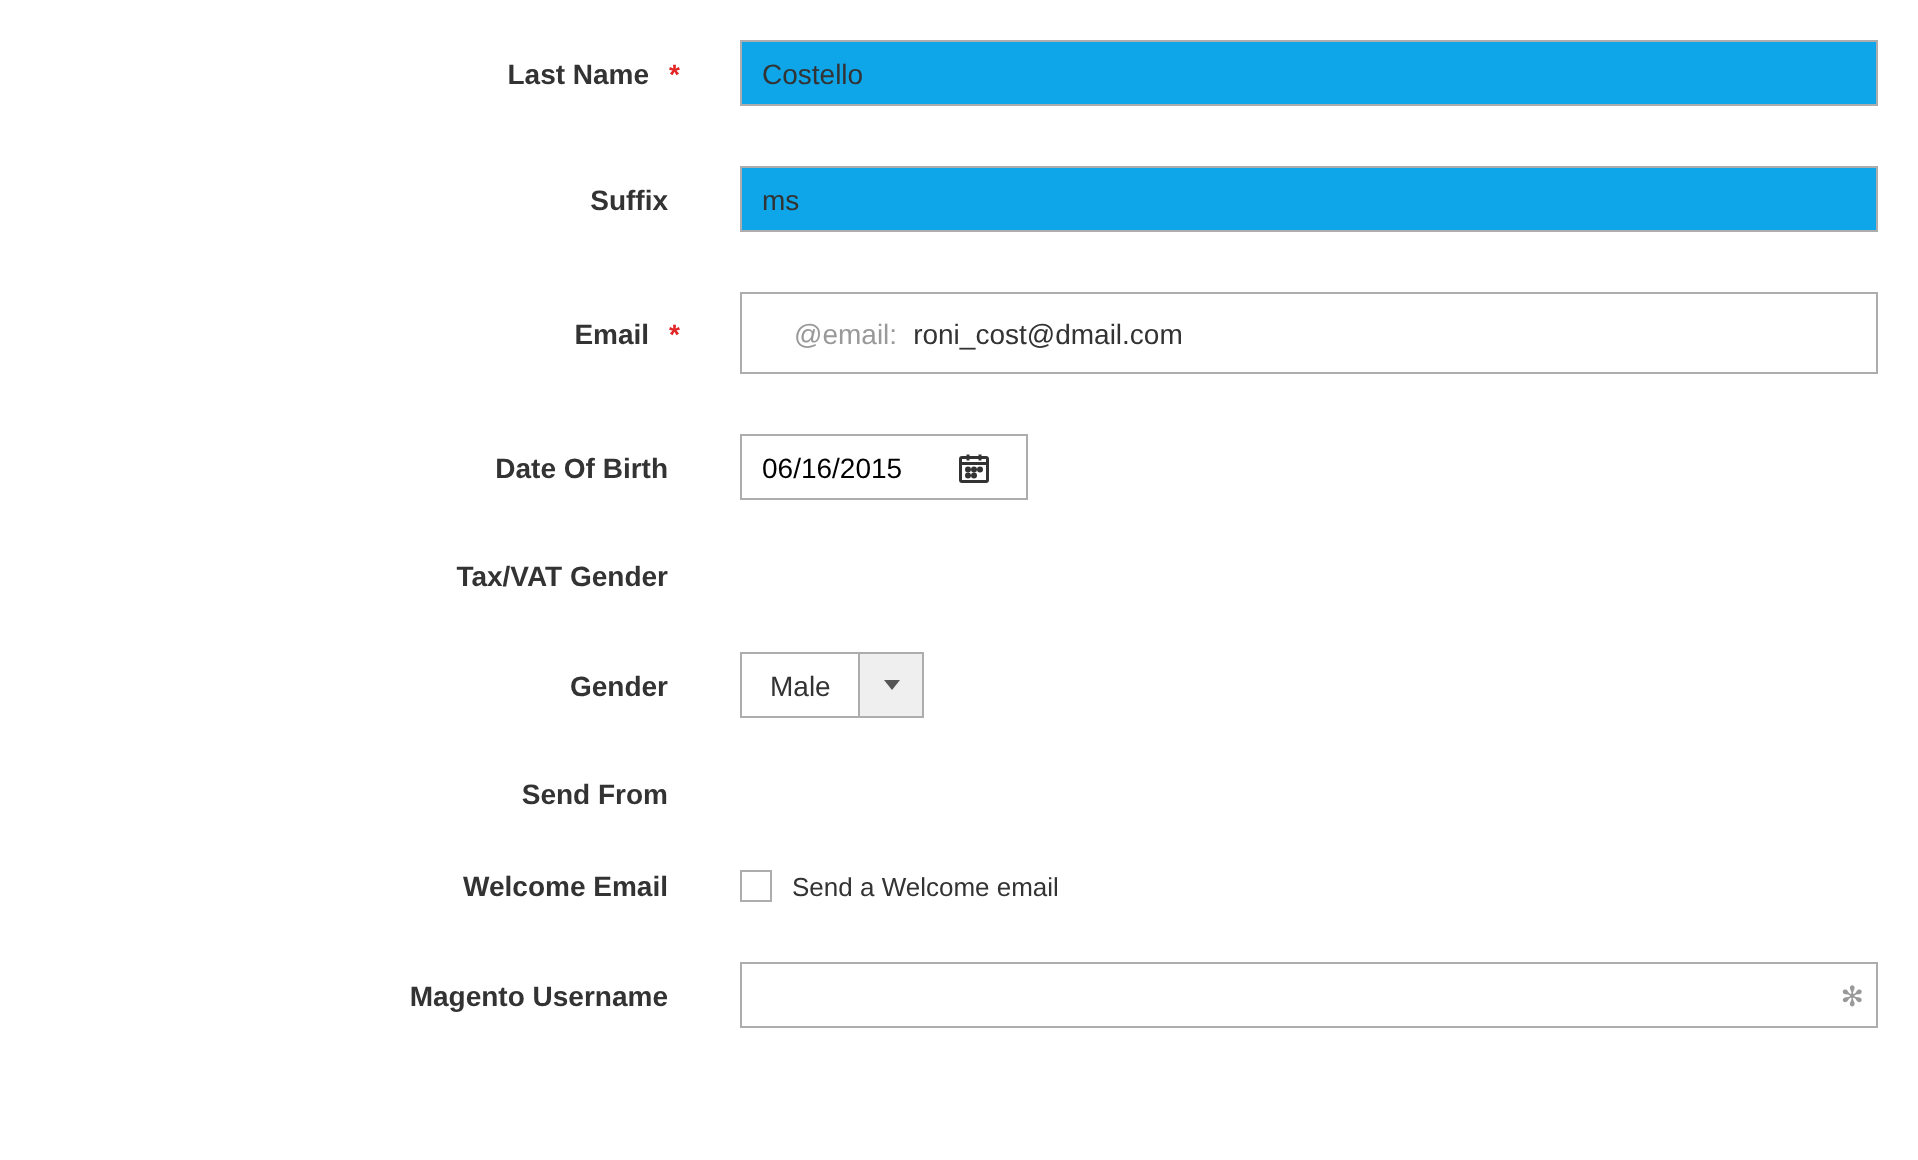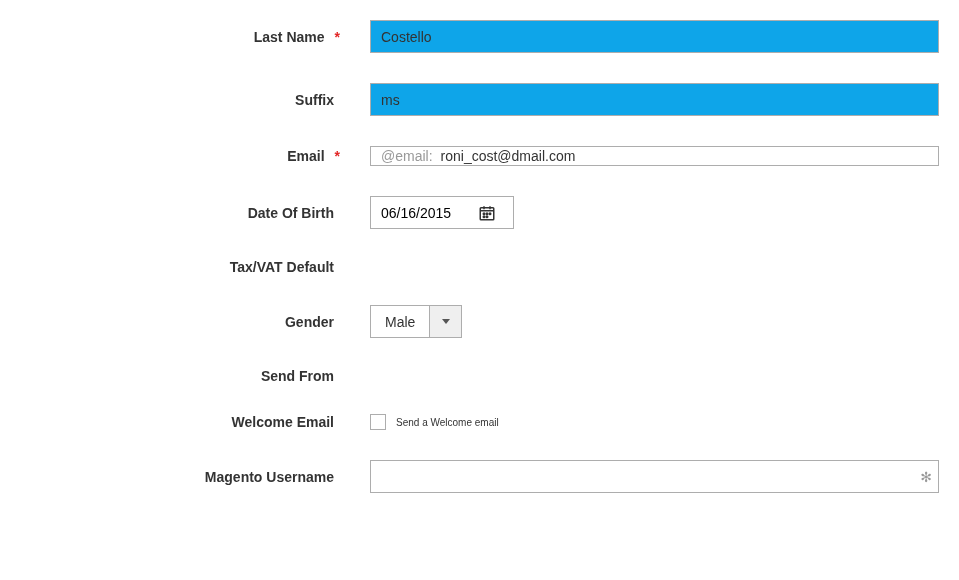--- a/index.html
+++ b/index.html
@@ -46,25 +46,25 @@
       width: 100%;
       height: 33px;
       border: 1px solid #adadad;
       padding: 0 10px;
       font-size: 14px;
       color: #333;
       background: #0ea5e9;
     }
     .email-wrapper {
       width: 100%;
-      height: 20px;
-      border: 1px solid #adadad;
-      display: flex;
-      align-items: center;
-      padding: 0 10px;
+      height: 41px;
+      border: 1px solid #adadad;
+      display: flex;
+      align-items: center;
+      padding: 0 26px;
       background: #fff;
     }
     .email-prefix {
       color: #999;
       margin-right: 8px;
       font-size: 14px;
     }
     .email-input {
       flex: 1;
       border: none;
@@ -134,21 +134,21 @@
     }
     .checkbox {
       width: 16px;
       height: 16px;
       border: 1px solid #adadad;
       margin-right: 10px;
       cursor: pointer;
       background: #fff;
     }
     .checkbox-label {
-      font-size: 10px;
+      font-size: 13px;
       color: #333;
     }
     .username-wrapper {
       width: 100%;
       height: 33px;
       border: 1px solid #adadad;
       position: relative;
       background: #fff;
     }
     .username-input {
@@ -225,21 +225,21 @@
             <circle cx="8" cy="17" r="1" fill="#333"></circle>
             <circle cx="12" cy="17" r="1" fill="#333"></circle>
           </svg>
         </div>
       </div>
     </div>
   </div>
 
   <div class="form-row">
     <div class="label-col">
-      <span class="label-text">Tax/VAT Default</span>
+      <span class="label-text">Tax/VAT Gender</span>
     </div>
   </div>
 
   <div class="form-row">
     <div class="label-col">
       <span class="label-text">Gender</span>
     </div>
     <div class="field-col">
       <div class="select-wrapper">
         <div class="select-value">Male</div>

